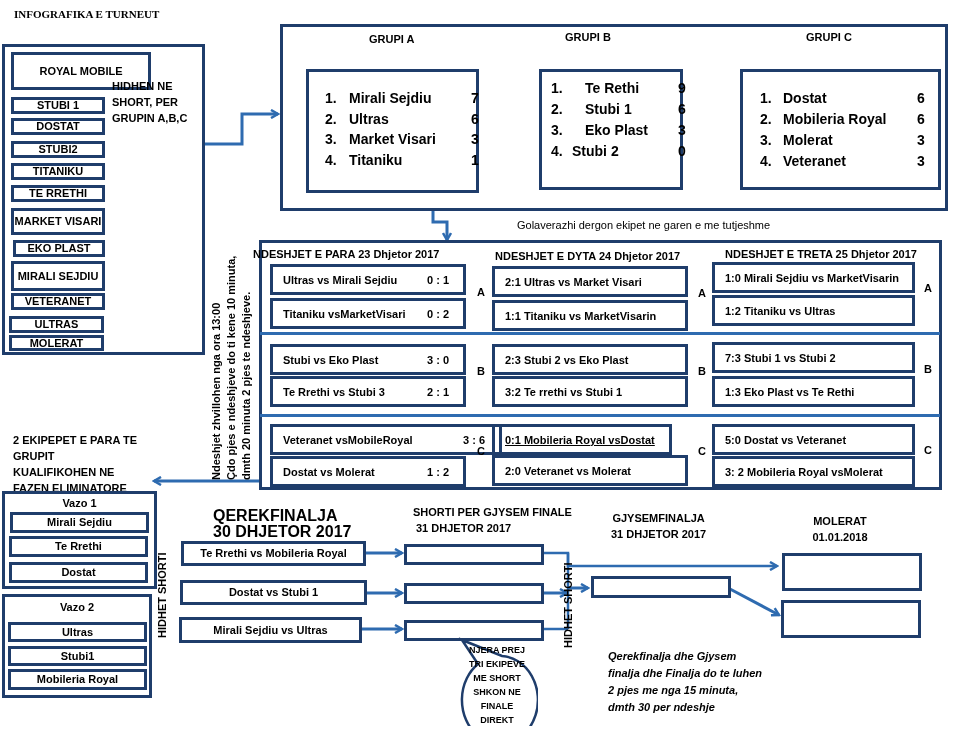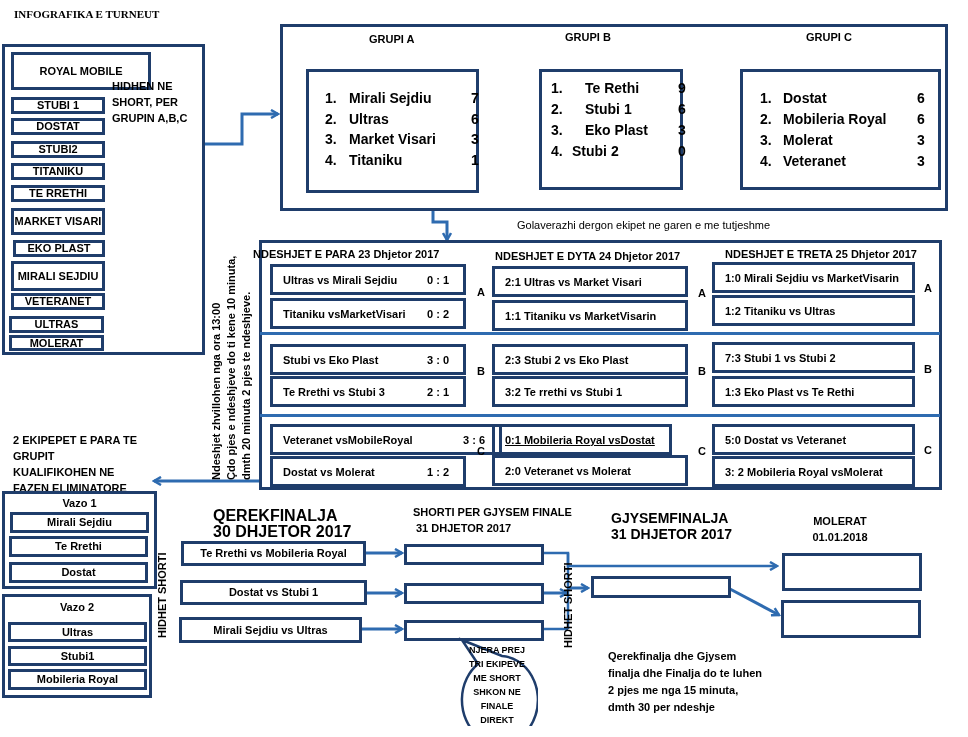--- a/index.html
+++ b/index.html
@@ -249,31 +249,31 @@
 </svg>
 <div class="abs center" style="left:455px;top:643px;width:84px;font-size:9px;line-height:14px;">
   <div>NJERA PREJ</div>
   <div>TRI EKIPEVE</div>
   <div>ME SHORT</div>
   <div>SHKON NE</div>
   <div>FINALE</div>
   <div>DIREKT</div>
 </div>
 
-<div class="abs" style="left:611px;top:510px;font-size:14px;line-height:16px;">
+<div class="abs" style="left:611px;top:510px;font-size:11px;line-height:16px;text-align:center;">
   <div>GJYSEMFINALJA</div>
   <div>31 DHJETOR  2017</div>
 </div>
 <div class="box" style="left:591px;top:576px;width:140px;height:22px;"></div>
 
 <div class="abs center" style="left:800px;top:513px;font-size:11px;line-height:16px;width:80px;">
   <div>MOLERAT</div>
   <div>01.01.2018</div>
 </div>
 <div class="box" style="left:782px;top:553px;width:140px;height:38px;"></div>
 <div class="box" style="left:781px;top:600px;width:140px;height:38px;"></div>
 
-<div class="abs" style="left:608px;top:648px;font-size:11px;line-height:17px;">
+<div class="abs" style="left:608px;top:648px;font-size:11px;line-height:17px;font-style:italic;">
   <div>Qerekfinalja  dhe Gjysem</div>
   <div>finalja   dhe Finalja  do te luhen</div>
   <div>2 pjes me nga  15 minuta,</div>
   <div>dmth 30 per ndeshje</div>
 </div>
 
 </body></html>

